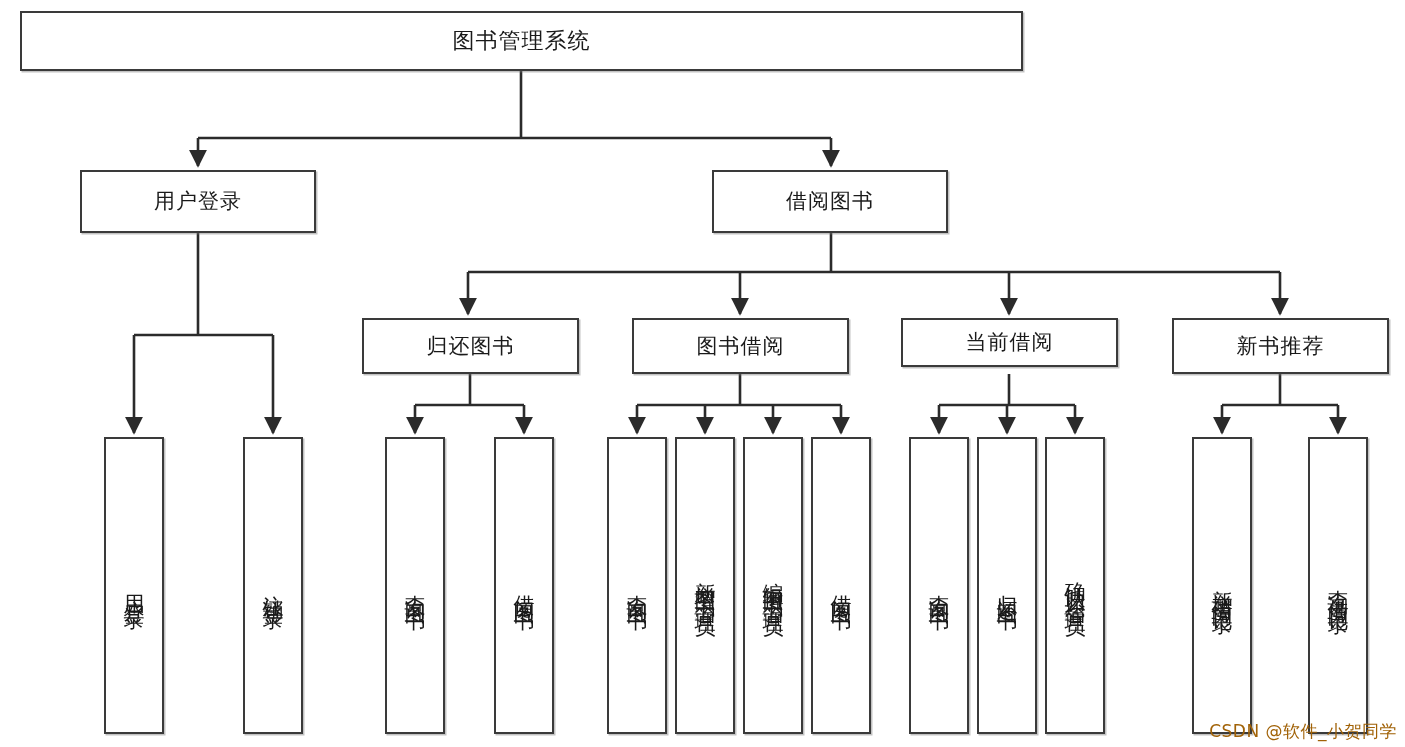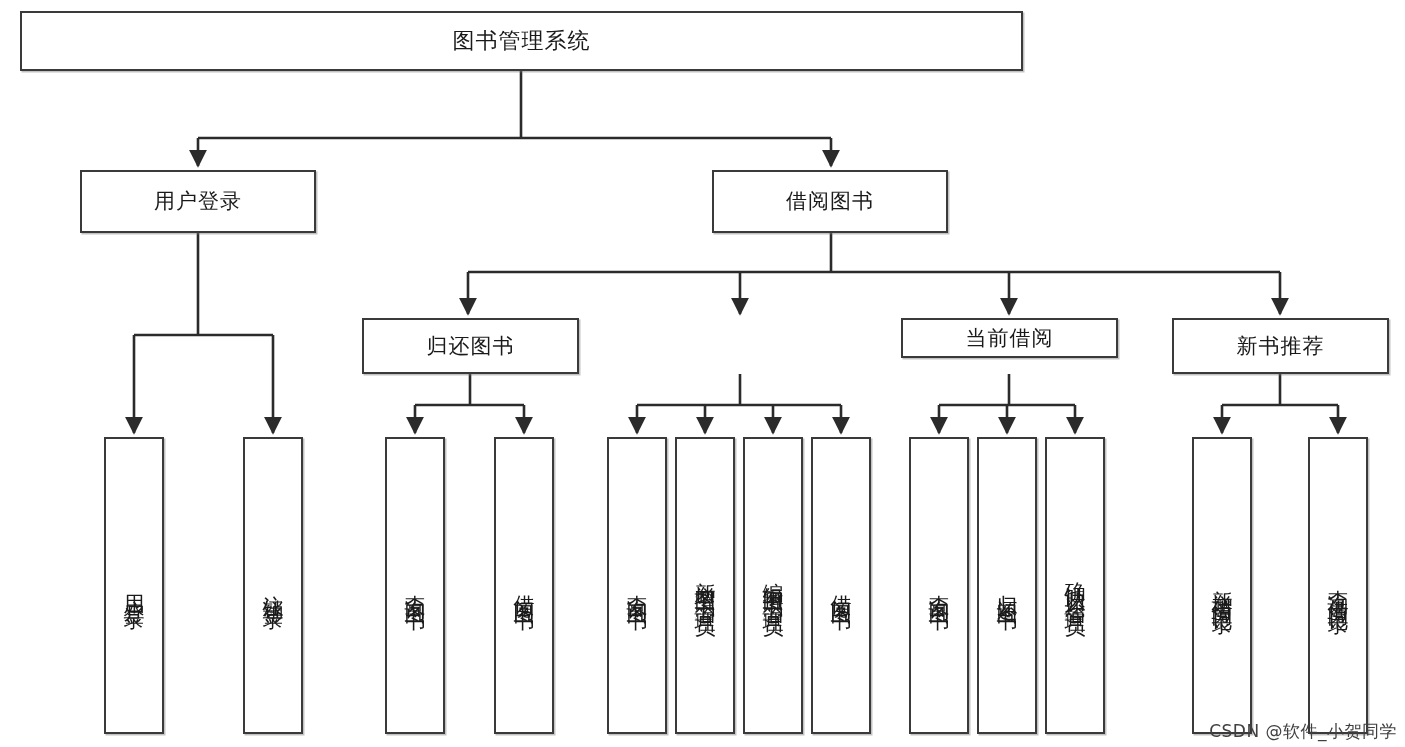--- a/index.html
+++ b/index.html
@@ -59,21 +59,21 @@
     margin-top: 4px;
   }
   .node.root .label {
     font-size: 22px;
   }
   #watermark {
     position: absolute;
     right: 8px;
     bottom: 4px;
     font-size: 17px;
-    color: #404040;
+    color: #a16207;
     letter-spacing: 0.5px;
     white-space: nowrap;
     user-select: none;
   }
 </style>
 </head>
 <body>
 
 <div id="diagram-root">
 
@@ -134,21 +134,24 @@
   <div class="node" style="left:80px; top:170px; width:236px; height:63px;">
     <span class="label">用户登录</span>
   </div>
   <div class="node" style="left:712px; top:170px; width:236px; height:63px;">
     <span class="label">借阅图书</span>
   </div>
 
   <div class="node" style="left:362px; top:318px; width:217px; height:56px;">
     <span class="label">归还图书</span>
   </div>
-  <div class="node" style="left:901px; top:318px; width:217px; height:40px;">
+  <div class="node" style="left:632px; top:318px; width:217px; height:56px;">
+    <span class="label">图书借阅</span>
+  </div>
+  <div class="node" style="left:901px; top:318px; width:217px; height:49px;">
     <span class="label">当前借阅</span>
   </div>
   <div class="node" style="left:1172px; top:318px; width:217px; height:56px;">
     <span class="label">新书推荐</span>
   </div>
 
   <div class="node leaf" style="left:104px; top:437px; width:60px; height:297px;">
     <span class="label">用户登录</span>
   </div>
   <div class="node leaf" style="left:243px; top:437px; width:60px; height:297px;">

